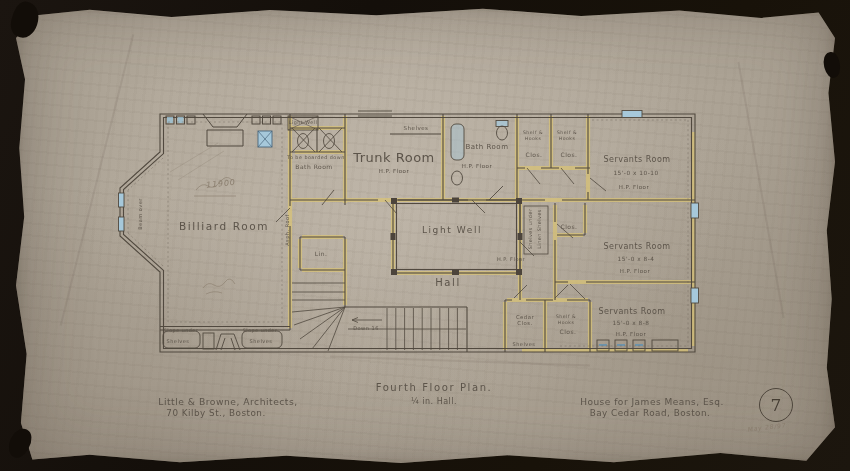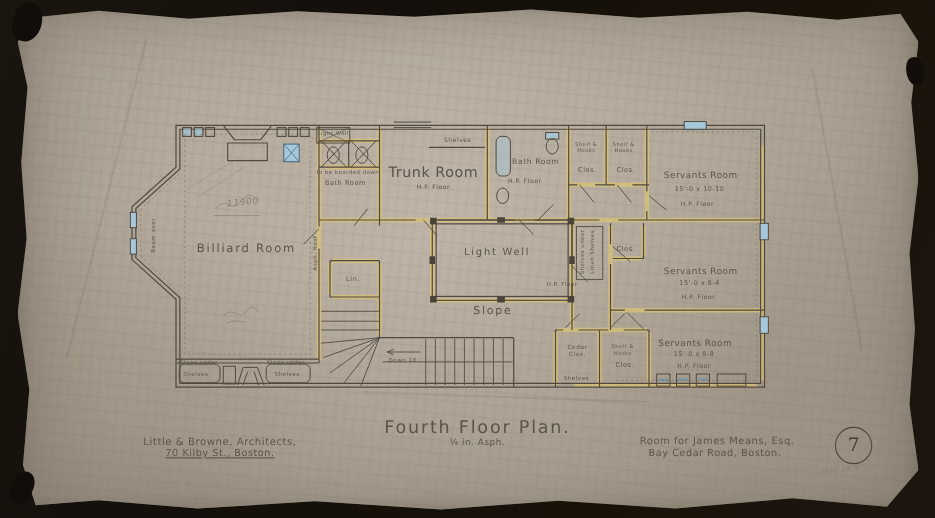--- a/index.html
+++ b/index.html
@@ -186,21 +186,21 @@
   </svg>
 
   <div class="lbl big" style="left:224px;top:226px;font-size:10.5px;">Billiard Room</div>
   <div class="lbl" style="left:394px;top:158px;font-size:13px;">Trunk Room</div>
   <div class="lbl" style="left:394px;top:171px;font-size:5.5px;">H.P. Floor</div>
   <div class="lbl" style="left:416px;top:128px;font-size:5.5px;">Shelves</div>
   <div class="lbl" style="left:303px;top:123px;font-size:4.8px;">Light Well</div>
   <div class="lbl" style="left:316px;top:158px;font-size:4.8px;">To be boarded down</div>
   <div class="lbl" style="left:314px;top:167px;font-size:6px;">Bath Room</div>
   <div class="lbl big" style="left:452px;top:230px;font-size:9px;">Light Well</div>
-  <div class="lbl big" style="left:448px;top:283px;font-size:10px;">Slope</div>
+  <div class="lbl big" style="left:448px;top:283px;font-size:10px;">Hall</div>
   <div class="lbl" style="left:487px;top:147px;font-size:7px;">Bath Room</div>
   <div class="lbl" style="left:477px;top:166px;font-size:5.5px;">H.P. Floor</div>
   <div class="lbl wrap" style="left:533px;top:135px;width:22px;font-size:4.6px;">Shelf &amp; Hooks</div>
   <div class="lbl" style="left:534px;top:155px;font-size:6px;">Clos.</div>
   <div class="lbl wrap" style="left:567px;top:135px;width:22px;font-size:4.6px;">Shelf &amp; Hooks</div>
   <div class="lbl" style="left:569px;top:155px;font-size:6px;">Clos.</div>
   <div class="lbl" style="left:637px;top:160px;font-size:8px;">Servants Room</div>
   <div class="lbl" style="left:636px;top:173px;font-size:5.8px;">15'-0 x 10-10</div>
   <div class="lbl" style="left:634px;top:187px;font-size:5.5px;">H.P. Floor</div>
   <div class="lbl vert" style="left:531px;top:229px;font-size:4.8px;">Shelves under</div>
@@ -220,23 +220,23 @@
   <div class="lbl" style="left:366px;top:328px;font-size:5px;">Down 16</div>
   <div class="lbl" style="left:321px;top:254px;font-size:6px;">Lin.</div>
   <div class="lbl" style="left:181px;top:331px;font-size:4.8px;">Slope under</div>
   <div class="lbl" style="left:178px;top:341px;font-size:5px;">Shelves</div>
   <div class="lbl" style="left:260px;top:331px;font-size:4.8px;">Slope under</div>
   <div class="lbl" style="left:261px;top:341px;font-size:5px;">Shelves</div>
   <div class="lbl vert" style="left:140px;top:214px;font-size:5px;">Beam over</div>
   <div class="lbl vert" style="left:287px;top:230px;font-size:5px;">Asph. Roof</div>
   <div class="lbl pencil" style="left:221px;top:184px;font-size:8px;">11900</div>
 
-  <div class="lbl" style="left:200px;top:402px;font-size:9.2px;">Little &amp; Browne, Architects,</div>
-  <div class="lbl" style="left:200px;top:413px;font-size:8.8px;text-decoration:underline;">70 Kilby St., Boston.</div>
-  <div class="lbl big" style="left:434px;top:388px;font-size:16px;text-align:right;">Fourth Floor Plan.</div>
-  <div class="lbl" style="left:434px;top:402px;font-size:8px;">¼ in. Asph.</div>
-  <div class="lbl" style="left:652px;top:402px;font-size:9px;">Room for James Means, Esq.</div>
+  <div class="lbl" style="left:228px;top:402px;font-size:9.2px;">Little &amp; Browne, Architects,</div>
+  <div class="lbl" style="left:216px;top:413px;font-size:8.8px;">70 Kilby St., Boston.</div>
+  <div class="lbl big" style="left:434px;top:388px;font-size:10px;text-align:right;">Fourth Floor Plan.</div>
+  <div class="lbl" style="left:434px;top:402px;font-size:8px;">¼ in. Hall.</div>
+  <div class="lbl" style="left:652px;top:402px;font-size:9px;">House for James Means, Esq.</div>
   <div class="lbl" style="left:650px;top:413px;font-size:8.8px;">Bay Cedar Road, Boston.</div>
   <div class="sheet">
     <span>7</span>
   </div>
   <div class="lbl pencil" style="left:767px;top:427px;font-size:6px;">May 28/97</div>
 </div>
 
 </body></html>

